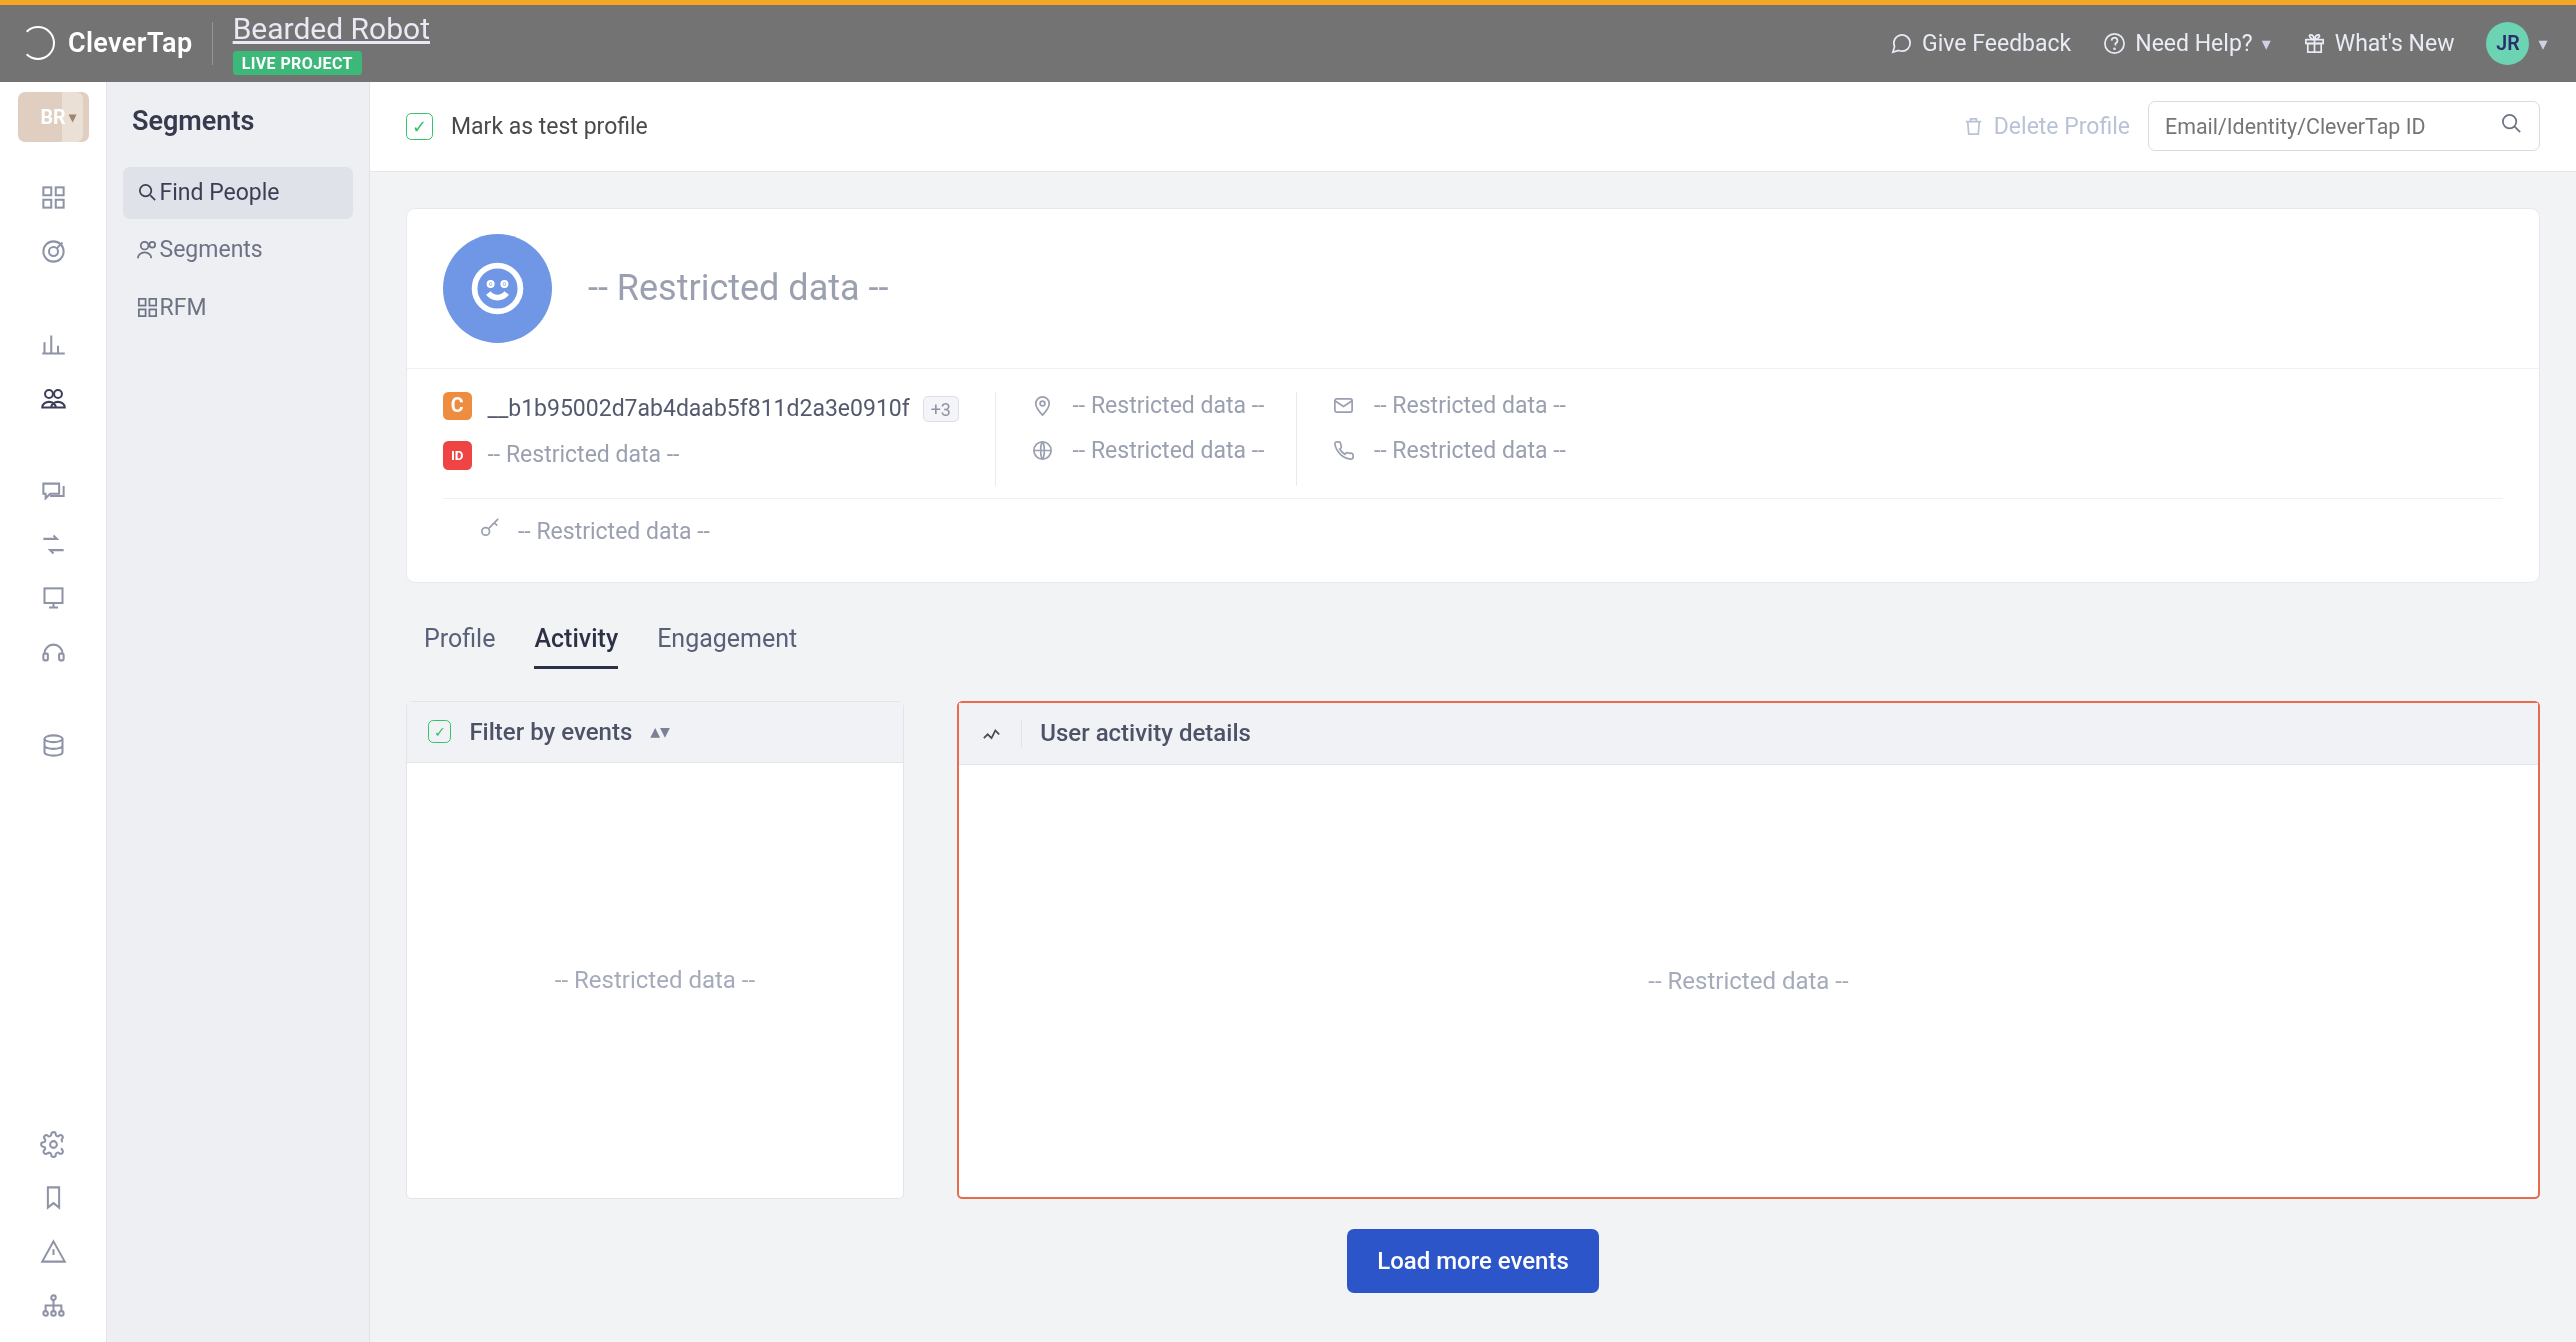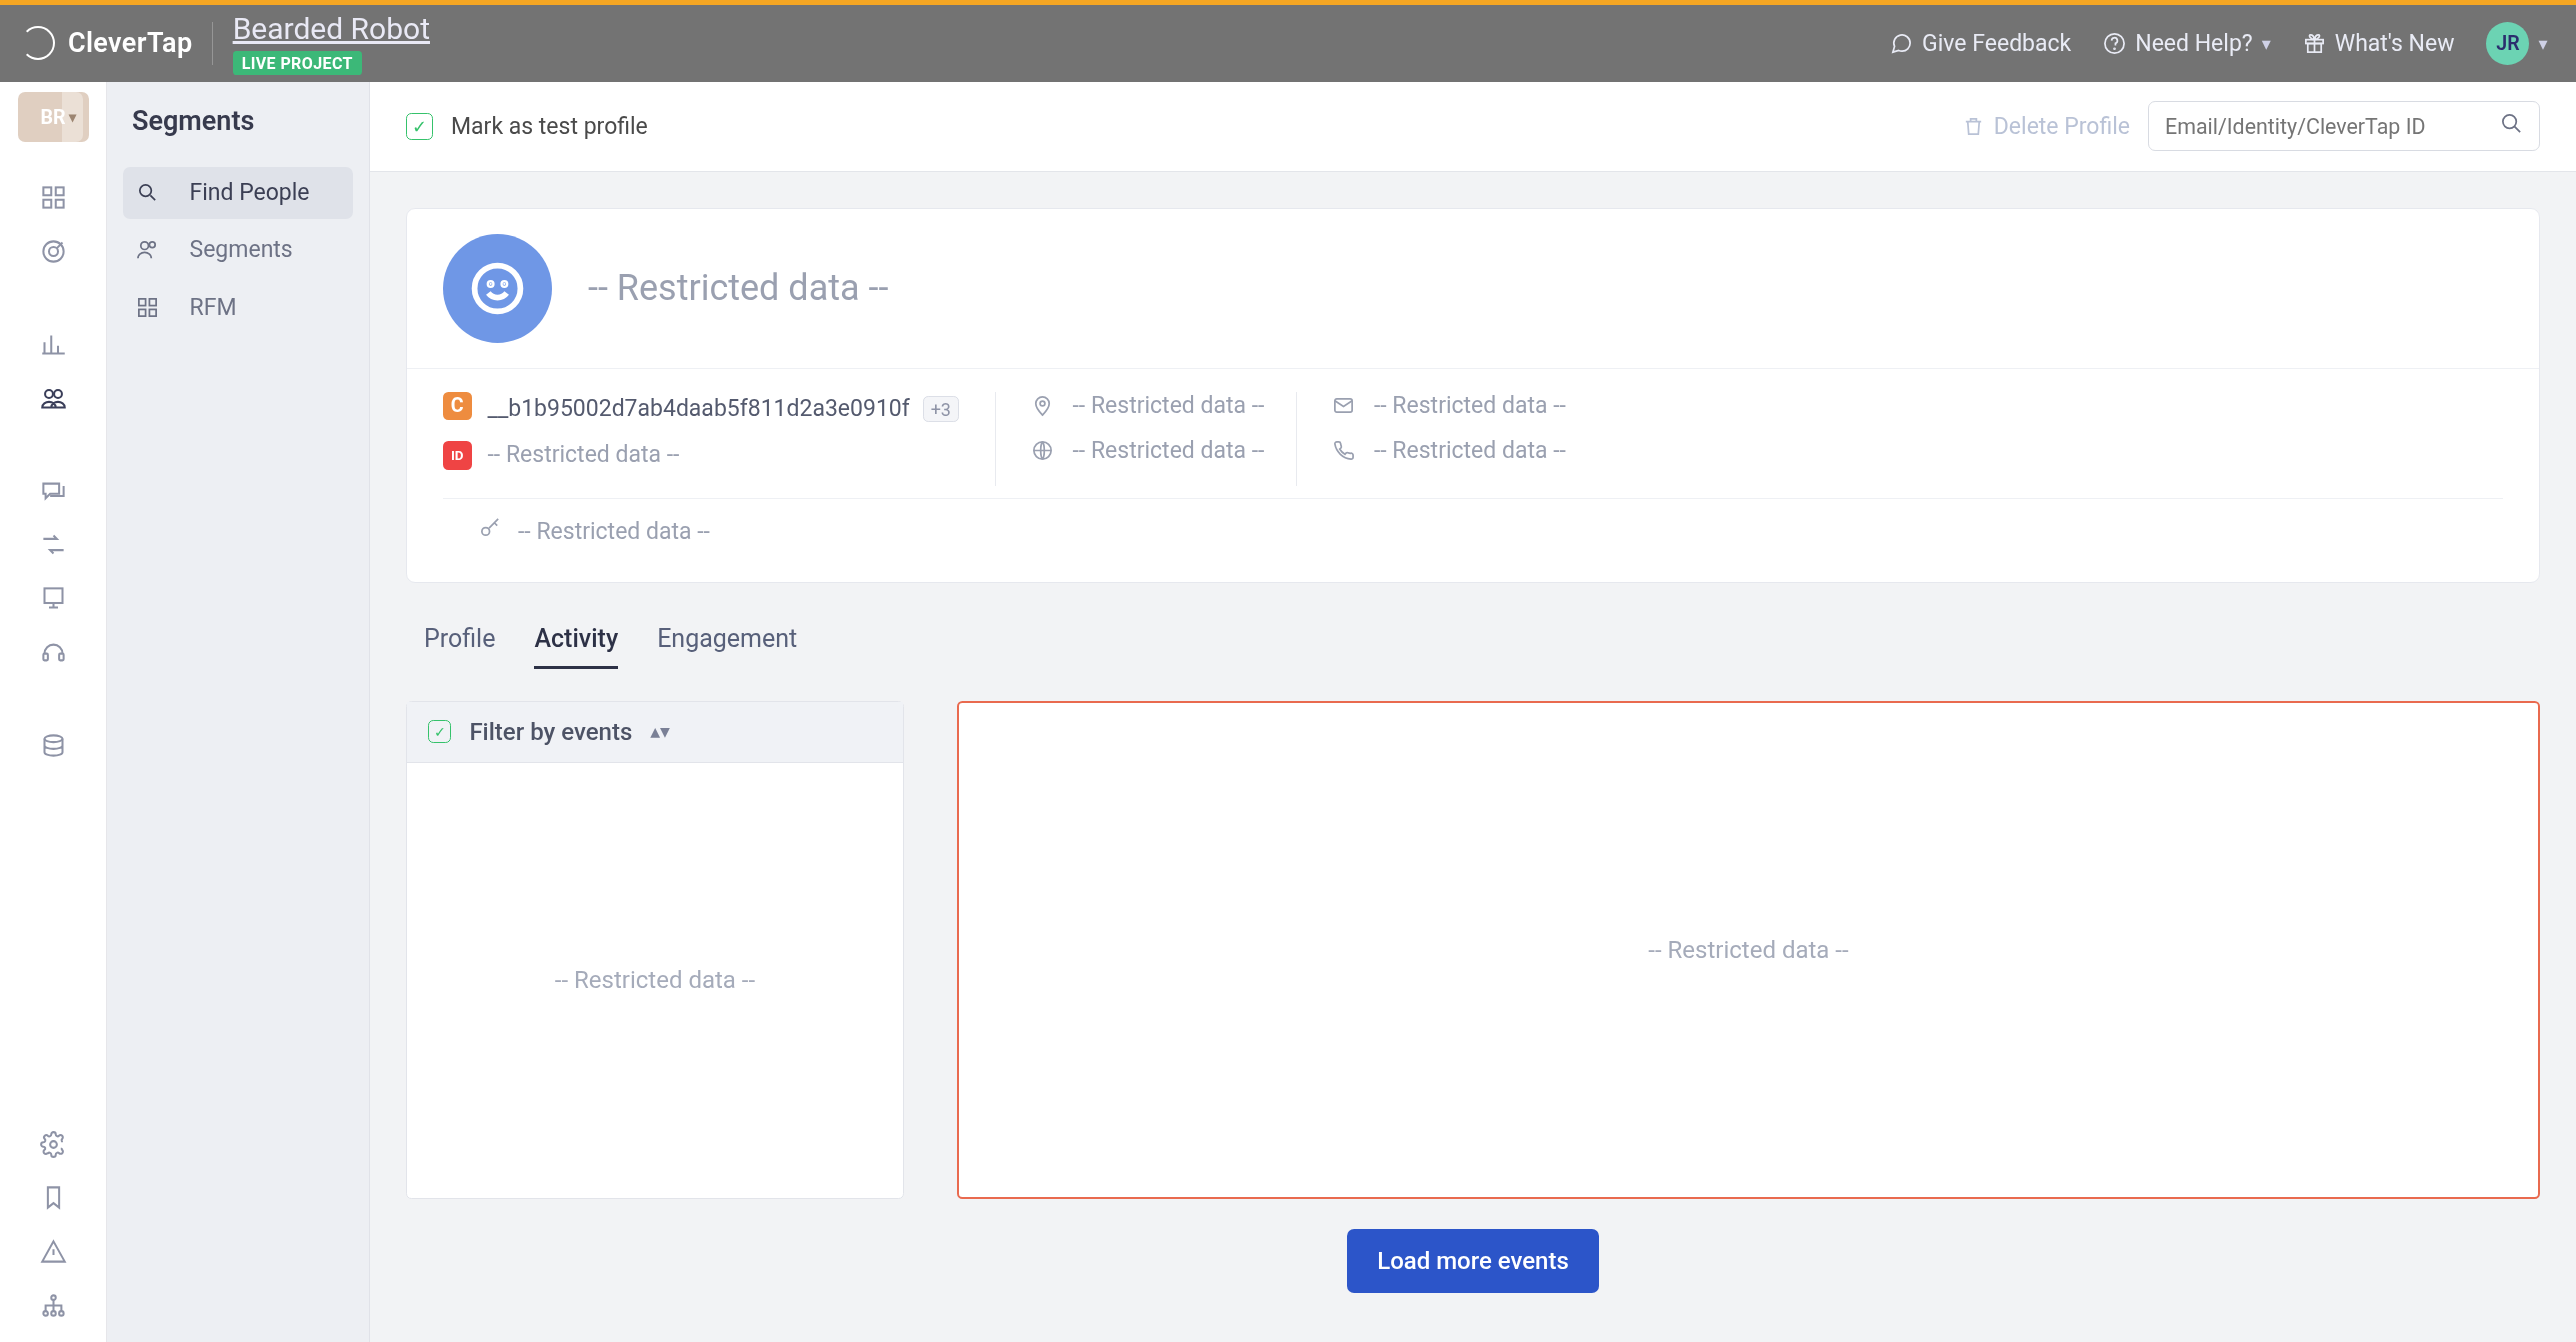--- a/index.html
+++ b/index.html
@@ -52,21 +52,21 @@
   .rail-gap { height:36px; }
   .rail-spacer { flex:1; }
 
   .sidebar {
     width:263px;
     background:#edeff3;
     border-right:0.9px solid #e0e2e8;
     padding:23px 16px;
   }
   .sidebar h2 { font-size:27px; color:#373a4d; font-weight:600; margin-bottom:30px; padding-left:9px;}
-  .side-item { display:flex; align-items:center; gap:31px; padding:12.5px 12.5px; border-radius:7.1px; color:#6d7285; font-size:23px; cursor:pointer; margin-bottom:5.3px;}
+  .side-item { display:flex; align-items:center; gap:1px; padding:12.5px 12.5px; border-radius:7.1px; color:#6d7285; font-size:23px; cursor:pointer; margin-bottom:5.3px;}
   .side-item.active { background:#dfe2e9; color:#3b3f54; }
   .side-item svg { width:23px; height:23px; stroke:currentColor; fill:none; stroke-width:1.8; }
 
   .content { flex:1; display:flex; flex-direction:column; overflow:auto; }
 
   .toolbar { background:#fff; border-bottom:0.9px solid #e3e5ea; display:flex; align-items:center; padding:19.6px 36px; gap:18px; }
   .chk { width:27px; height:27px; border:1.8px solid #35c26b; border-radius:5.3px; display:flex; align-items:center; justify-content:center; color:#35c26b; font-size:18px; cursor:pointer;}
   .toolbar .spacer { flex:1; }
   .delete-profile { color:#b9c2d6; display:flex; align-items:center; gap:9px; font-size:23px; cursor:pointer;}
   .search-box { border:0.9px solid #d8dbe2; border-radius:7.1px; height:50px; width:392px; display:flex; align-items:center; padding:0 16px; gap:10.7px; }
@@ -397,20 +397,27 @@
         <div class="panel filter">
           <div class="panel-head">
             <div class="chk" style="width:23px;height:23px;font-size:14.2px;">✓</div>
             <span class="panel-title">Filter by events</span>
             <span class="sort-icon">▴▾</span>
           </div>
           <div class="panel-body">-- Restricted data --</div>
         </div>
 
         <div class="panel activity">
+          <div class="panel-head">
+            <span class="micon"><svg viewBox="0 0 24 24">
+                  <path d="M4 20l4-4 4 4 4-8 4 4"></path>
+                </svg></span>
+            <div class="vsep"></div>
+            <span class="panel-title">User activity details</span>
+          </div>
           <div class="panel-body">-- Restricted data --</div>
         </div>
       </div>
 
       <div class="load-more-wrap">
         <button class="load-more">Load more events</button>
       </div>
     </div>
   </div>
 </div>

